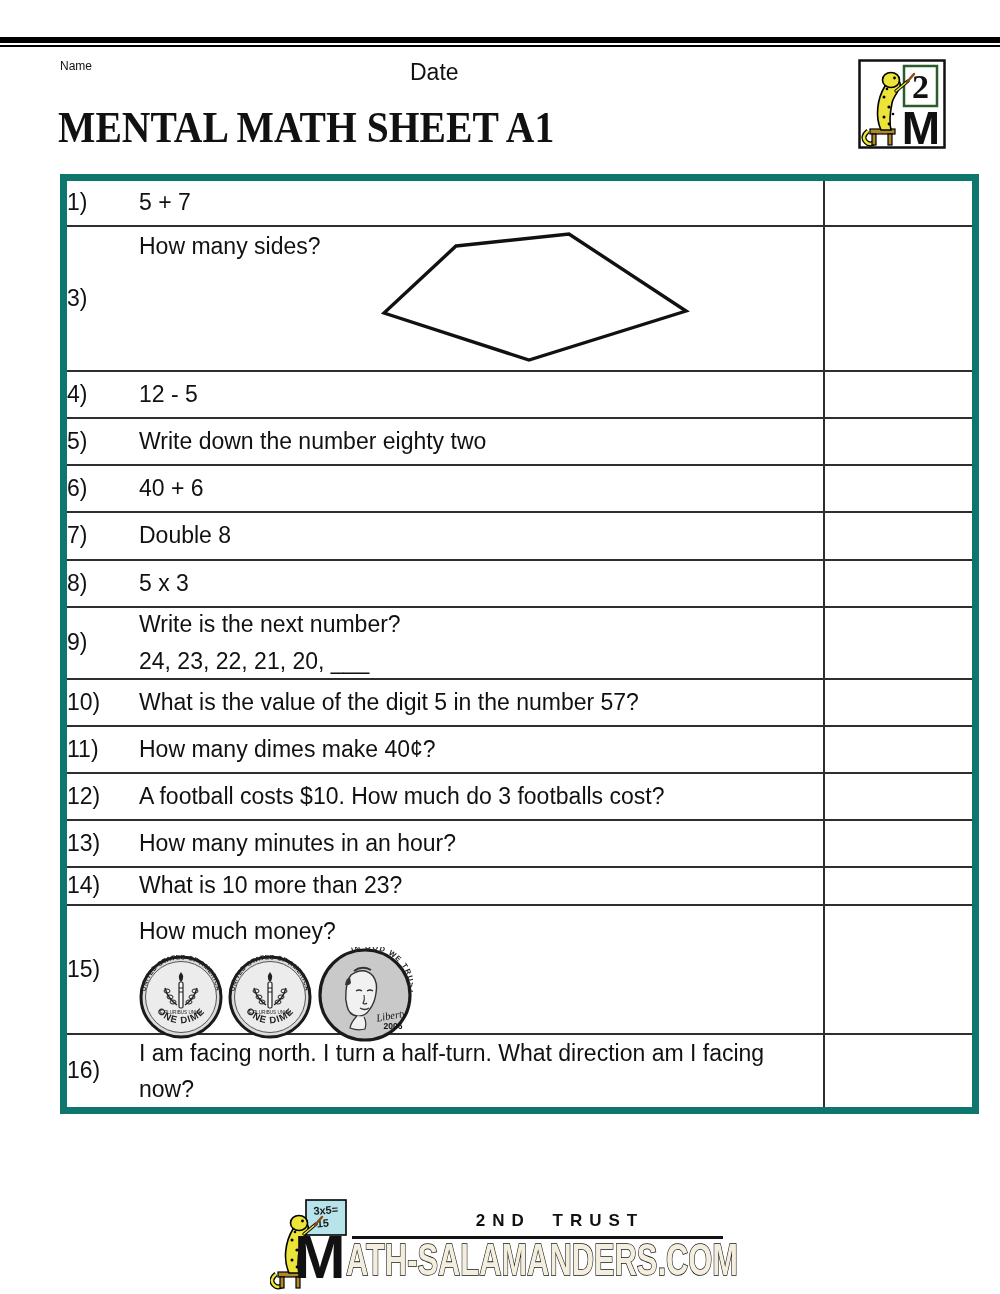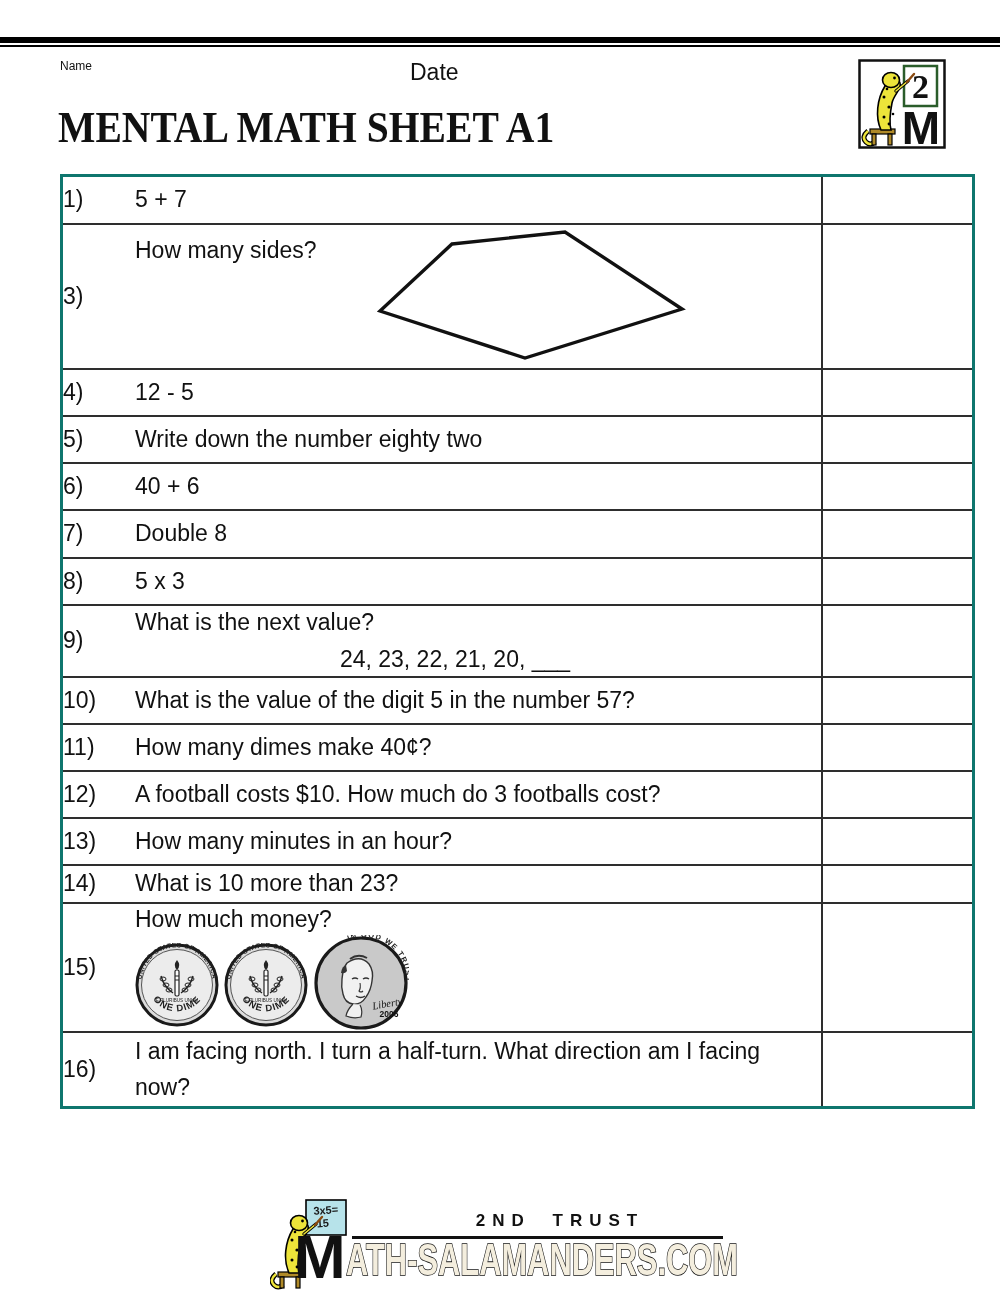--- a/index.html
+++ b/index.html
@@ -6,34 +6,34 @@
   body{width:1000px;height:1294px;background:#fff;position:relative;overflow:hidden;
        font-family:"Liberation Sans","DejaVu Sans",sans-serif;color:#111;}
   .topbar{position:absolute;left:0;top:37px;width:1000px;height:6px;background:#000;}
   .topbar2{position:absolute;left:0;top:45px;width:1000px;height:2px;background:#000;}
   .namelbl{position:absolute;left:60px;top:59px;font-size:12px;}
   .datelbl{position:absolute;left:410px;top:59px;font-size:23px;}
   .title{position:absolute;left:58px;top:101px;font-family:"Liberation Serif","DejaVu Serif",serif;
          font-weight:bold;font-size:45px;letter-spacing:0px;transform:scaleX(0.88);transform-origin:left top;white-space:nowrap;}
   .hlogo{position:absolute;left:858px;top:59px;}
   table.ws{position:absolute;left:60px;top:174px;width:912px;border-collapse:collapse;table-layout:fixed;
-           border:3px solid #0f766e;}
+           border:7px solid #0f766e;}
   table.ws td{border:2px solid #2e2e2e;padding:0;vertical-align:middle;}
   td.q{padding-left:6px;}
   td.ans{border-left:2px solid #4a4a4a;}
   .qnum{display:inline-block;width:72px;font-size:23px;vertical-align:middle;}
   .qtext{font-size:23px;vertical-align:middle;}
   .qbody{display:inline-block;width:640px;vertical-align:middle;font-size:23px;position:relative;}
   .qbody3{height:141px;}
-  .qbody3 .qtext{display:block;margin-top:11px;}
+  .qbody3 .qtext{display:block;margin-top:5px;}
   .pent{position:absolute;left:242px;top:2px;}
   .qbody9 .l1{text-align:left;}
-  .qbody9 .l2{text-align:center;margin-top:10px;}
+  .qbody9 .l2{margin-top:10px;}
   .qbody15{height:127px;}
-  .qbody15 .qtext{display:block;margin-top:2px;}
+  .qbody15 .qtext{display:block;margin-top:12px;}
   .coinrow{display:flex;align-items:flex-end;gap:5px;margin-top:2px;}
   .coin-nickel{margin-bottom:-4px;}
   .qbody16{width:672px;line-height:36px;}
   .f-grade{position:absolute;left:420px;top:1211px;width:280px;text-align:center;
            font-size:17px;font-weight:bold;letter-spacing:7px;word-spacing:10px;white-space:nowrap;}
   .f-line{position:absolute;left:352px;top:1236px;width:371px;height:3px;background:#111;}
   .f-word{position:absolute;left:294px;top:1230px;}
   .f-sala{position:absolute;left:270px;top:1198px;}
 </style>
 </head>
@@ -136,21 +136,21 @@
   <tr style="height:47px">
         <td class="q">
     <span class="qnum">8)</span><span class="qtext">5 x 3</span>
   </td>
         <td class="ans"></td>
       </tr>
 
   <tr style="height:72px">
         <td class="q">
     <span class="qnum">9)</span><div class="qbody qbody9">
-      <div class="l1">What is the next value?</div>
+      <div class="l1">Write is the next number?</div>
       <div class="l2">24, 23, 22, 21, 20, ___</div>
     </div>
   </td>
         <td class="ans"></td>
       </tr>
 
   <tr style="height:47px">
         <td class="q">
     <span class="qnum">10)</span><span class="qtext">What is the value of the digit 5 in the number 57?</span>
   </td>

